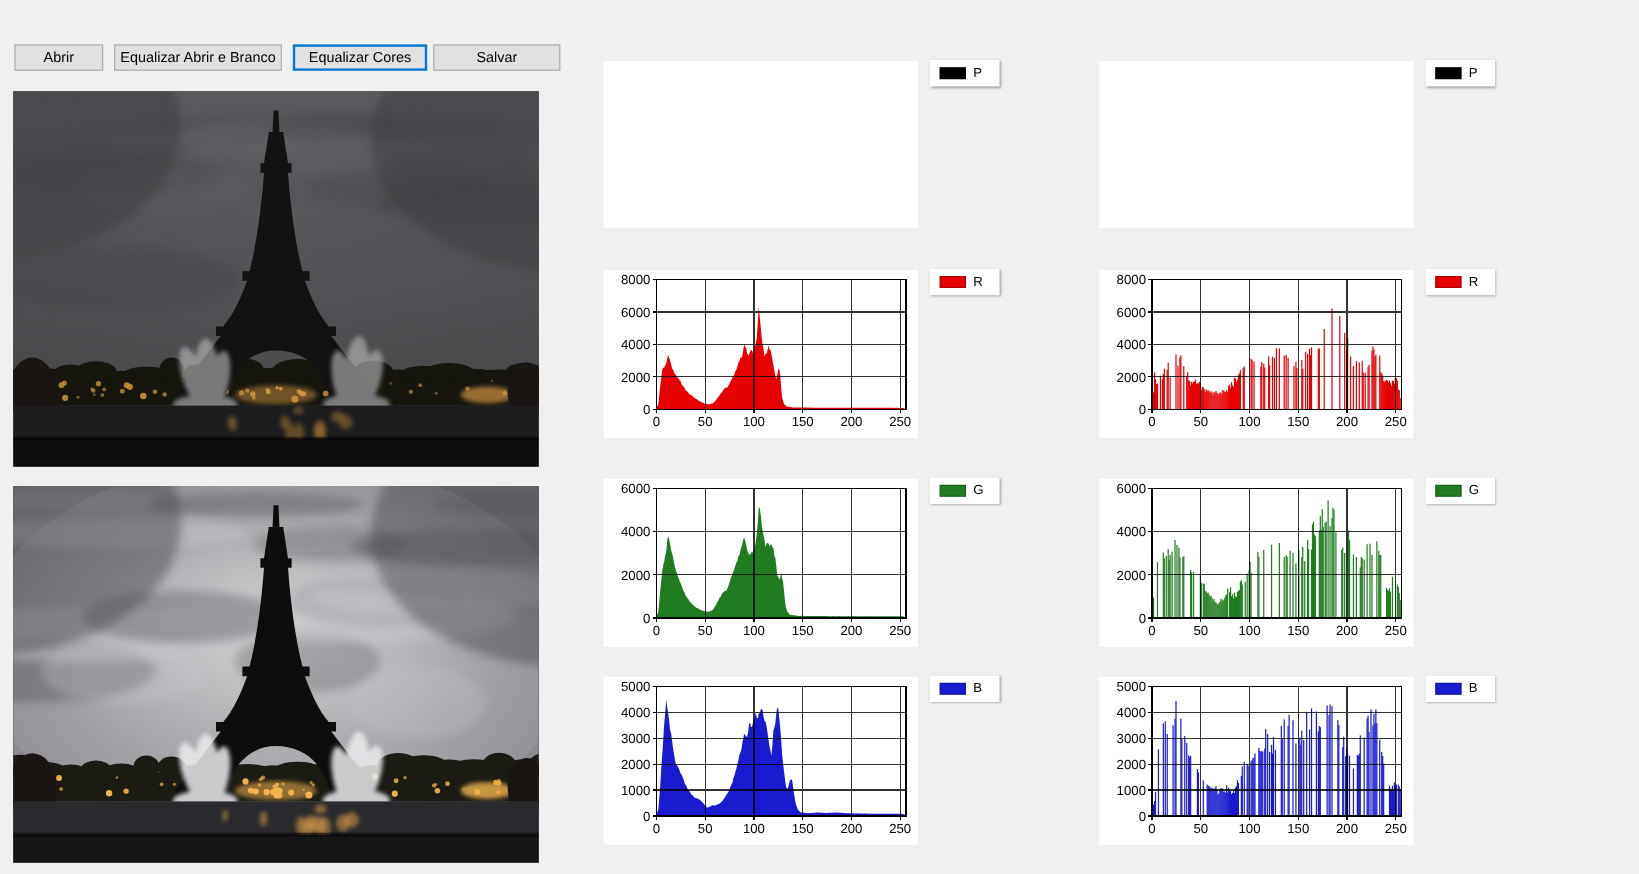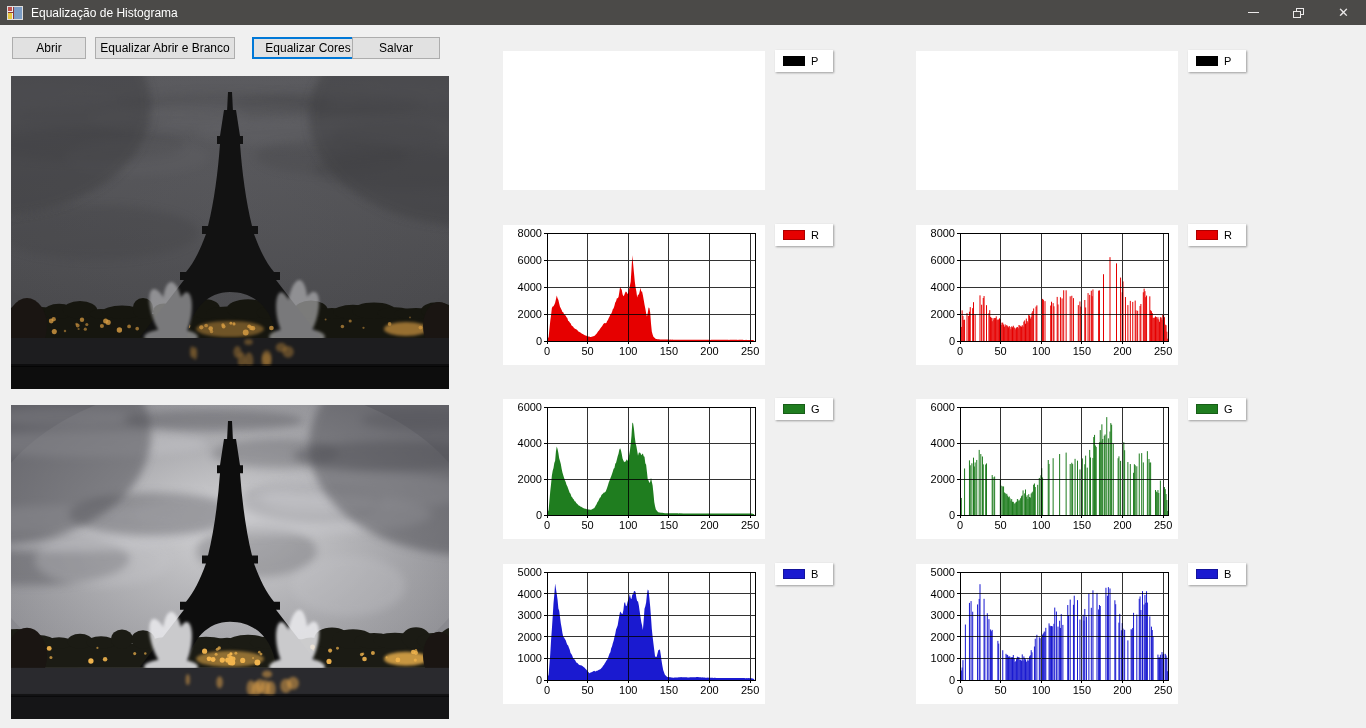--- a/index.html
+++ b/index.html
@@ -31,47 +31,25 @@
   .legend-swatch { width:22px; height:10px; margin-right:6px; border:1px solid rgba(0,0,0,0.25); }
   .legend-label { font-size:11px; color:#000; }
 
   svg text { font-family:"Liberation Sans", sans-serif; font-size:11px; fill:#000; }
 </style>
 </head>
 <body>
 
 <div class="window">
 
-  <div class="titlebar">
-    <div class="app-icon">
-        <span class="sq-r"></span>
-        <span class="sq-y"></span>
-        <span class="sq-b"></span>
-      </div>
-    <span class="title-text">Equalização de Histograma</span>
-    <div class="win-controls">
-      <div class="win-btn">
-          <span class="min-glyph"></span>
-        </div>
-      <div class="win-btn">
-          <span class="restore-glyph">
-            <span class="back"></span>
-            <span class="front"></span>
-          </span>
-        </div>
-      <div class="win-btn">
-          <span>✕</span>
-        </div>
-    </div>
-  </div>
 
   <div class="toolbar-btn" style="left:12px;width:74px;">Abrir</div>
   <div class="toolbar-btn" style="left:95px;width:140px;">Equalizar Abrir e Branco</div>
-  <div class="toolbar-btn focused" style="left:252px;width:112px;">Equalizar Cores</div>
-  <div class="toolbar-btn" style="left:352px;width:88px;">Salvar</div>
+  <div class="toolbar-btn focused" style="left:244px;width:112px;">Equalizar Cores</div>
+  <div class="toolbar-btn" style="left:361px;width:106px;">Salvar</div>
 
   <div class="photo" id="photo-original" style="top:76px;width:438px;height:313px;">
       <svg width="438" height="313" viewBox="0 0 438 313" preserveAspectRatio="none">
         <defs>
           <linearGradient id="sky1" x1="0" y1="0" x2="0" y2="1">
             <stop offset="0%" stop-color="#5a5a5e"></stop>
             <stop offset="100%" stop-color="#47474a"></stop>
           </linearGradient>
           <radialGradient id="glow1" cx="50%" cy="45%" r="60%">
             <stop offset="0%" stop-color="#616165" stop-opacity="1"></stop>

